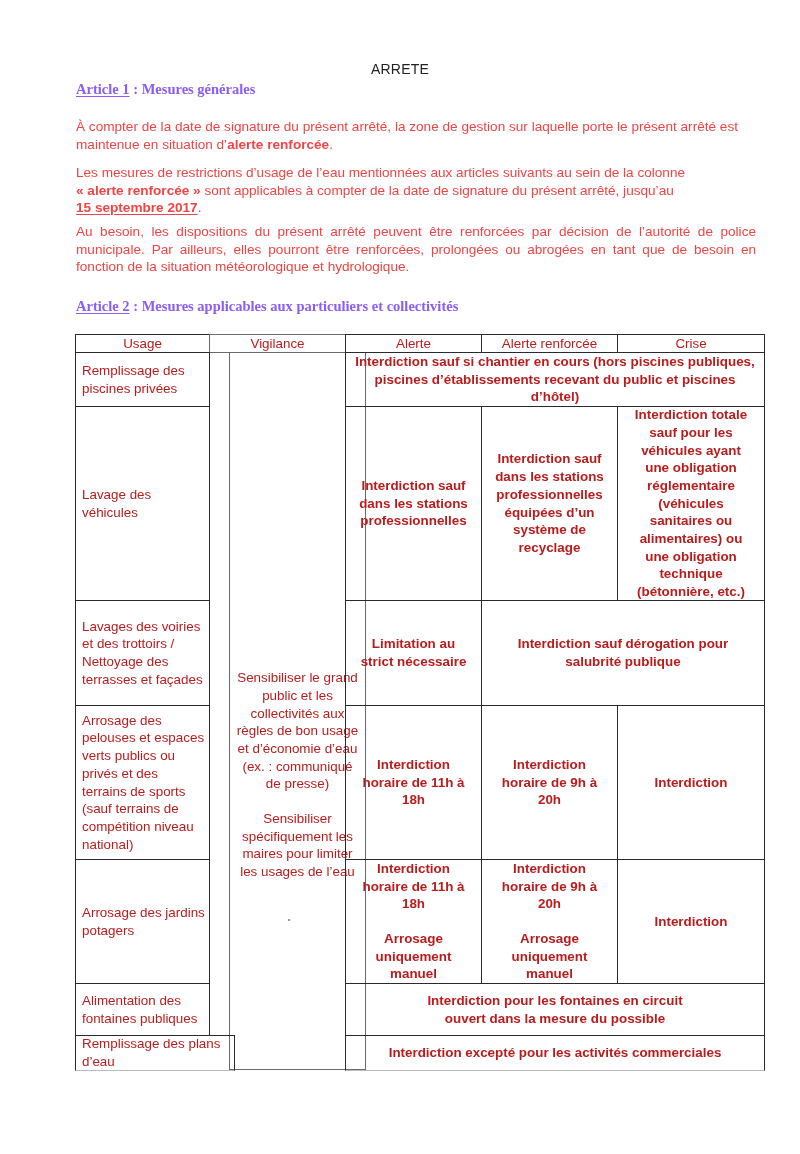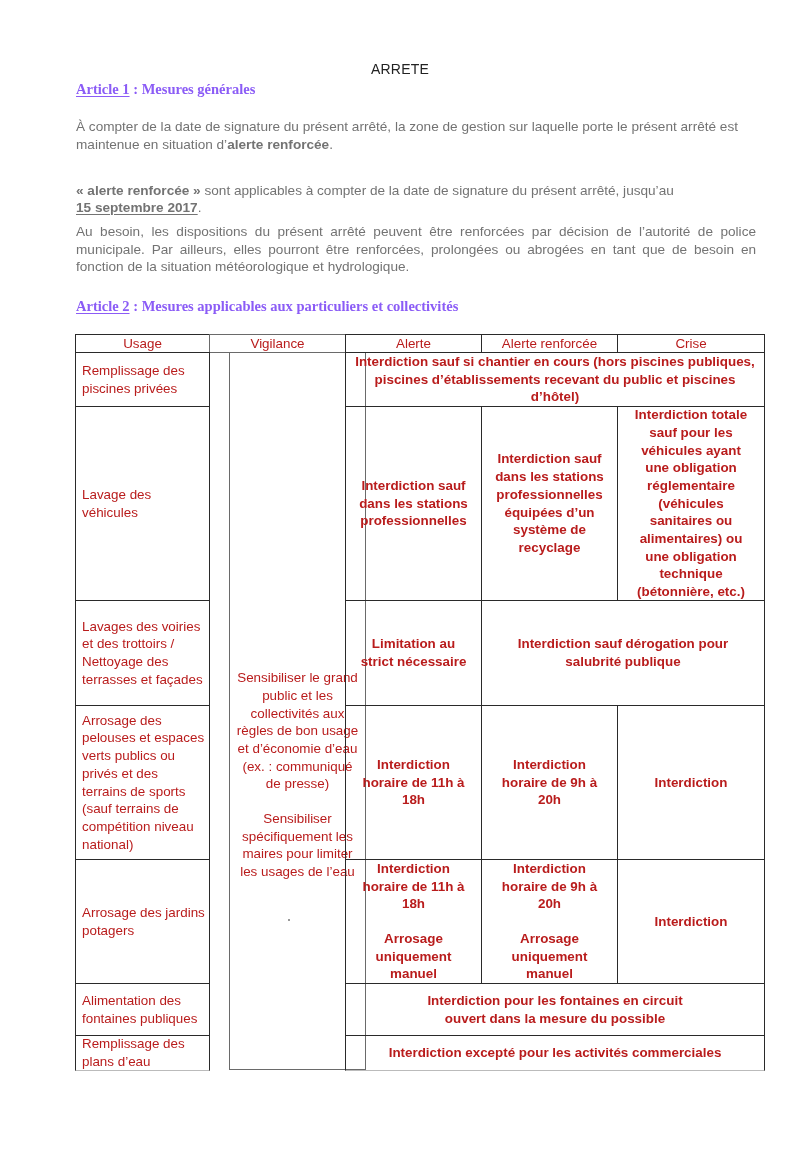--- a/index.html
+++ b/index.html
@@ -10,21 +10,21 @@
     position: absolute; left: 0; width: 800px; top: 61px;
     text-align: center; font-size: 14px; letter-spacing: 0.2px; color: #222;
   }
   .article-heading {
     position: absolute; left: 76px; font-family: "Liberation Serif", serif;
     font-size: 14.5px; font-weight: bold; color: #8b5cf6;
   }
   .article-heading .ul { text-decoration: underline; text-underline-offset: 2px; }
   .para {
     position: absolute; left: 76px; width: 680px;
-    font-size: 13.6px; line-height: 17.5px; color: #737373;
+    font-size: 13.6px; line-height: 17.5px; color: #ef4444;
   }
   .para b { font-weight: bold; }
   .para .date { font-weight: bold; text-decoration: underline; text-underline-offset: 2px; }
   .justify { text-align: justify; }
 
   
   .tbl { position: absolute; left: 0; top: 0; }
   .cell {
     position: absolute;
     display: flex; align-items: center; justify-content: center; text-align: center;
@@ -46,21 +46,21 @@
 
 <div class="article-heading" style="top:81px;">
   <span class="ul">Article 1</span><span> : </span><span>Mesures générales</span>
 </div>
 
 <div class="para" style="top:118px;">
   <span>À compter de la date de signature du présent arrêté, la zone de gestion sur laquelle porte le présent arrêté est maintenue en situation d’</span><b>alerte renforcée</b><span>.</span>
 </div>
 
 <div class="para" style="top:164px;">
-  <br>
+  <span>Les mesures de restrictions d’usage de l’eau mentionnées aux articles suivants au sein de la colonne</span><br>
   <b>« alerte renforcée »</b><span> sont applicables à compter de la date de signature du présent arrêté, jusqu’au</span><br>
   <span class="date">15 septembre 2017</span><span>.</span>
 </div>
 
 <div class="para justify" style="top:223px;">Au besoin, les dispositions du présent arrêté peuvent être renforcées par décision de l’autorité de police municipale. Par ailleurs, elles pourront être renforcées, prolongées ou abrogées en tant que de besoin en fonction de la situation météorologique et hydrologique.</div>
 
 <div class="article-heading" style="top:298px;">
   <span class="ul">Article 2</span><span> : </span><span>Mesures applicables aux particuliers et collectivités</span>
 </div>
 
@@ -111,15 +111,15 @@
       <span>Interdiction horaire de 9h à 20h</span>
       <span class="gap"></span>
       <span style="width:90px;">Arrosage uniquement manuel</span>
     </div>
   </div>
   <div class="cell bold" style="left:617px; top:859px; width:148px; height:125px;">Interdiction</div>
 
   <div class="cell left" style="left:75px; top:983px; width:135px; height:53px;">Alimentation des fontaines publiques</div>
   <div class="cell bold" style="left:345px; top:983px; width:420px; height:53px; padding:0 60px;">Interdiction pour les fontaines en circuit ouvert dans la mesure du possible</div>
 
-  <div class="cell left" style="left:75px; top:1035px; width:135px; height:36px; border-bottom-color:#bbb;">Remplissage des plans d’eau</div>
+  <div class="cell left" style="left:75px; top:1035px; width:160px; height:36px; border-bottom-color:#bbb;">Remplissage des plans d’eau</div>
   <div class="cell bold" style="left:345px; top:1035px; width:420px; height:36px; border-bottom-color:#bbb;">Interdiction excepté pour les activités commerciales</div>
 </div>
 
 </body></html>

